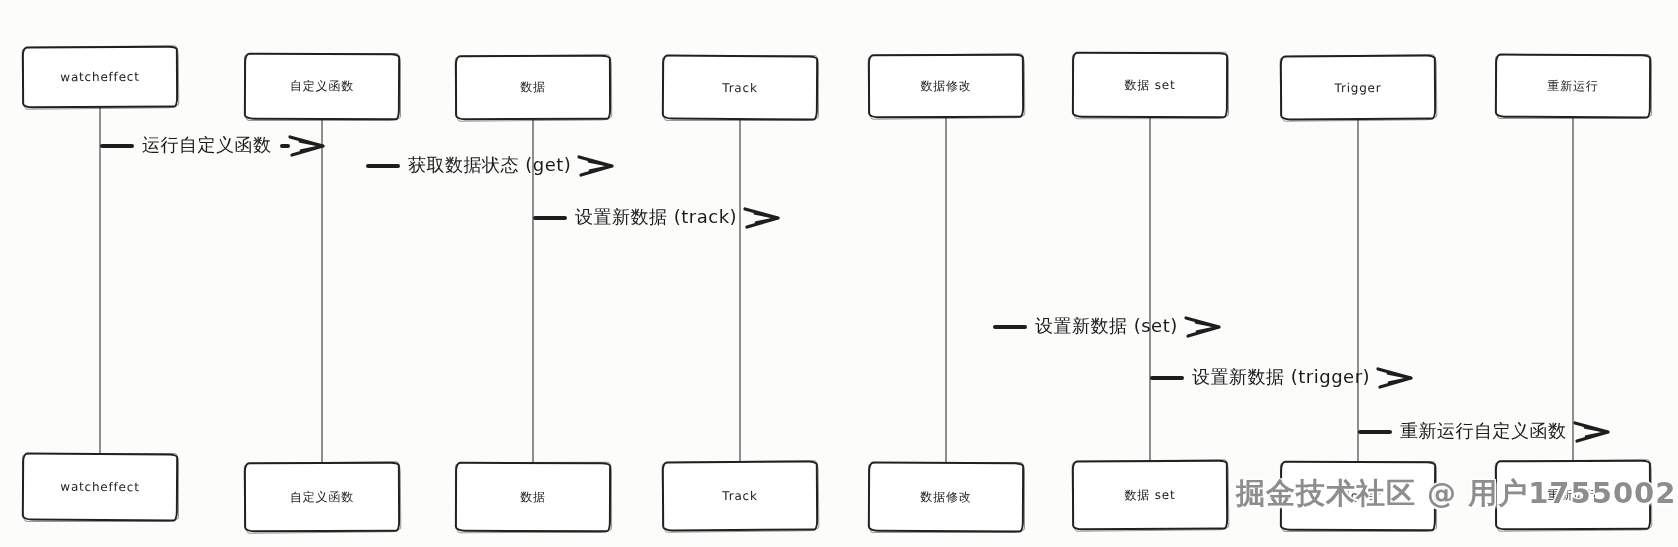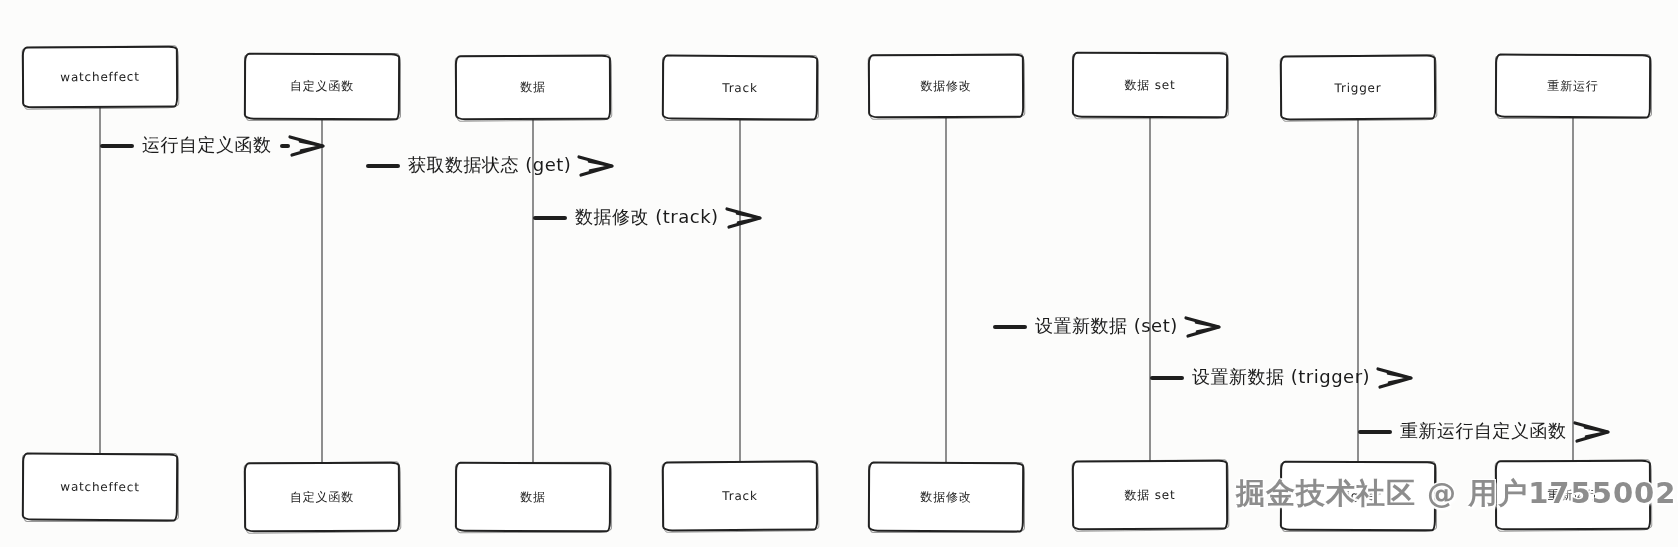--- a/index.html
+++ b/index.html
@@ -125,21 +125,21 @@
         <div class="dash"></div>
         <span class="lbl">获取数据状态 (get)</span>
         <div class="tail"></div>
         <svg width="40" height="24" viewBox="0 0 40 24">
           <path d="M3 3 L36 12 L5 21" fill="none" stroke="#1e1e1e" stroke-width="3.2" stroke-linecap="round" stroke-linejoin="round"></path>
           <path d="M13 7.5 L36 12 L14 16.5" fill="none" stroke="#1e1e1e" stroke-width="2.6" stroke-linecap="round" stroke-linejoin="round"></path>
         </svg>
       </div>
       <div class="msg" style="left: 533px; top: 205px; width: 212px; height: 26px;">
         <div class="dash"></div>
-        <span class="lbl">数据修改 (track)</span>
+        <span class="lbl">设置新数据 (track)</span>
         <div class="tail"></div>
         <svg width="40" height="24" viewBox="0 0 40 24">
           <path d="M3 3 L36 12 L5 21" fill="none" stroke="#1e1e1e" stroke-width="3.2" stroke-linecap="round" stroke-linejoin="round"></path>
           <path d="M13 7.5 L36 12 L14 16.5" fill="none" stroke="#1e1e1e" stroke-width="2.6" stroke-linecap="round" stroke-linejoin="round"></path>
         </svg>
       </div>
       <div class="msg" style="left: 946px; top: 314px; width: 209px; height: 26px; padding-left: 47px;">
         <div class="dash"></div>
         <span class="lbl">设置新数据 (set)</span>
         <div class="tail"></div>

